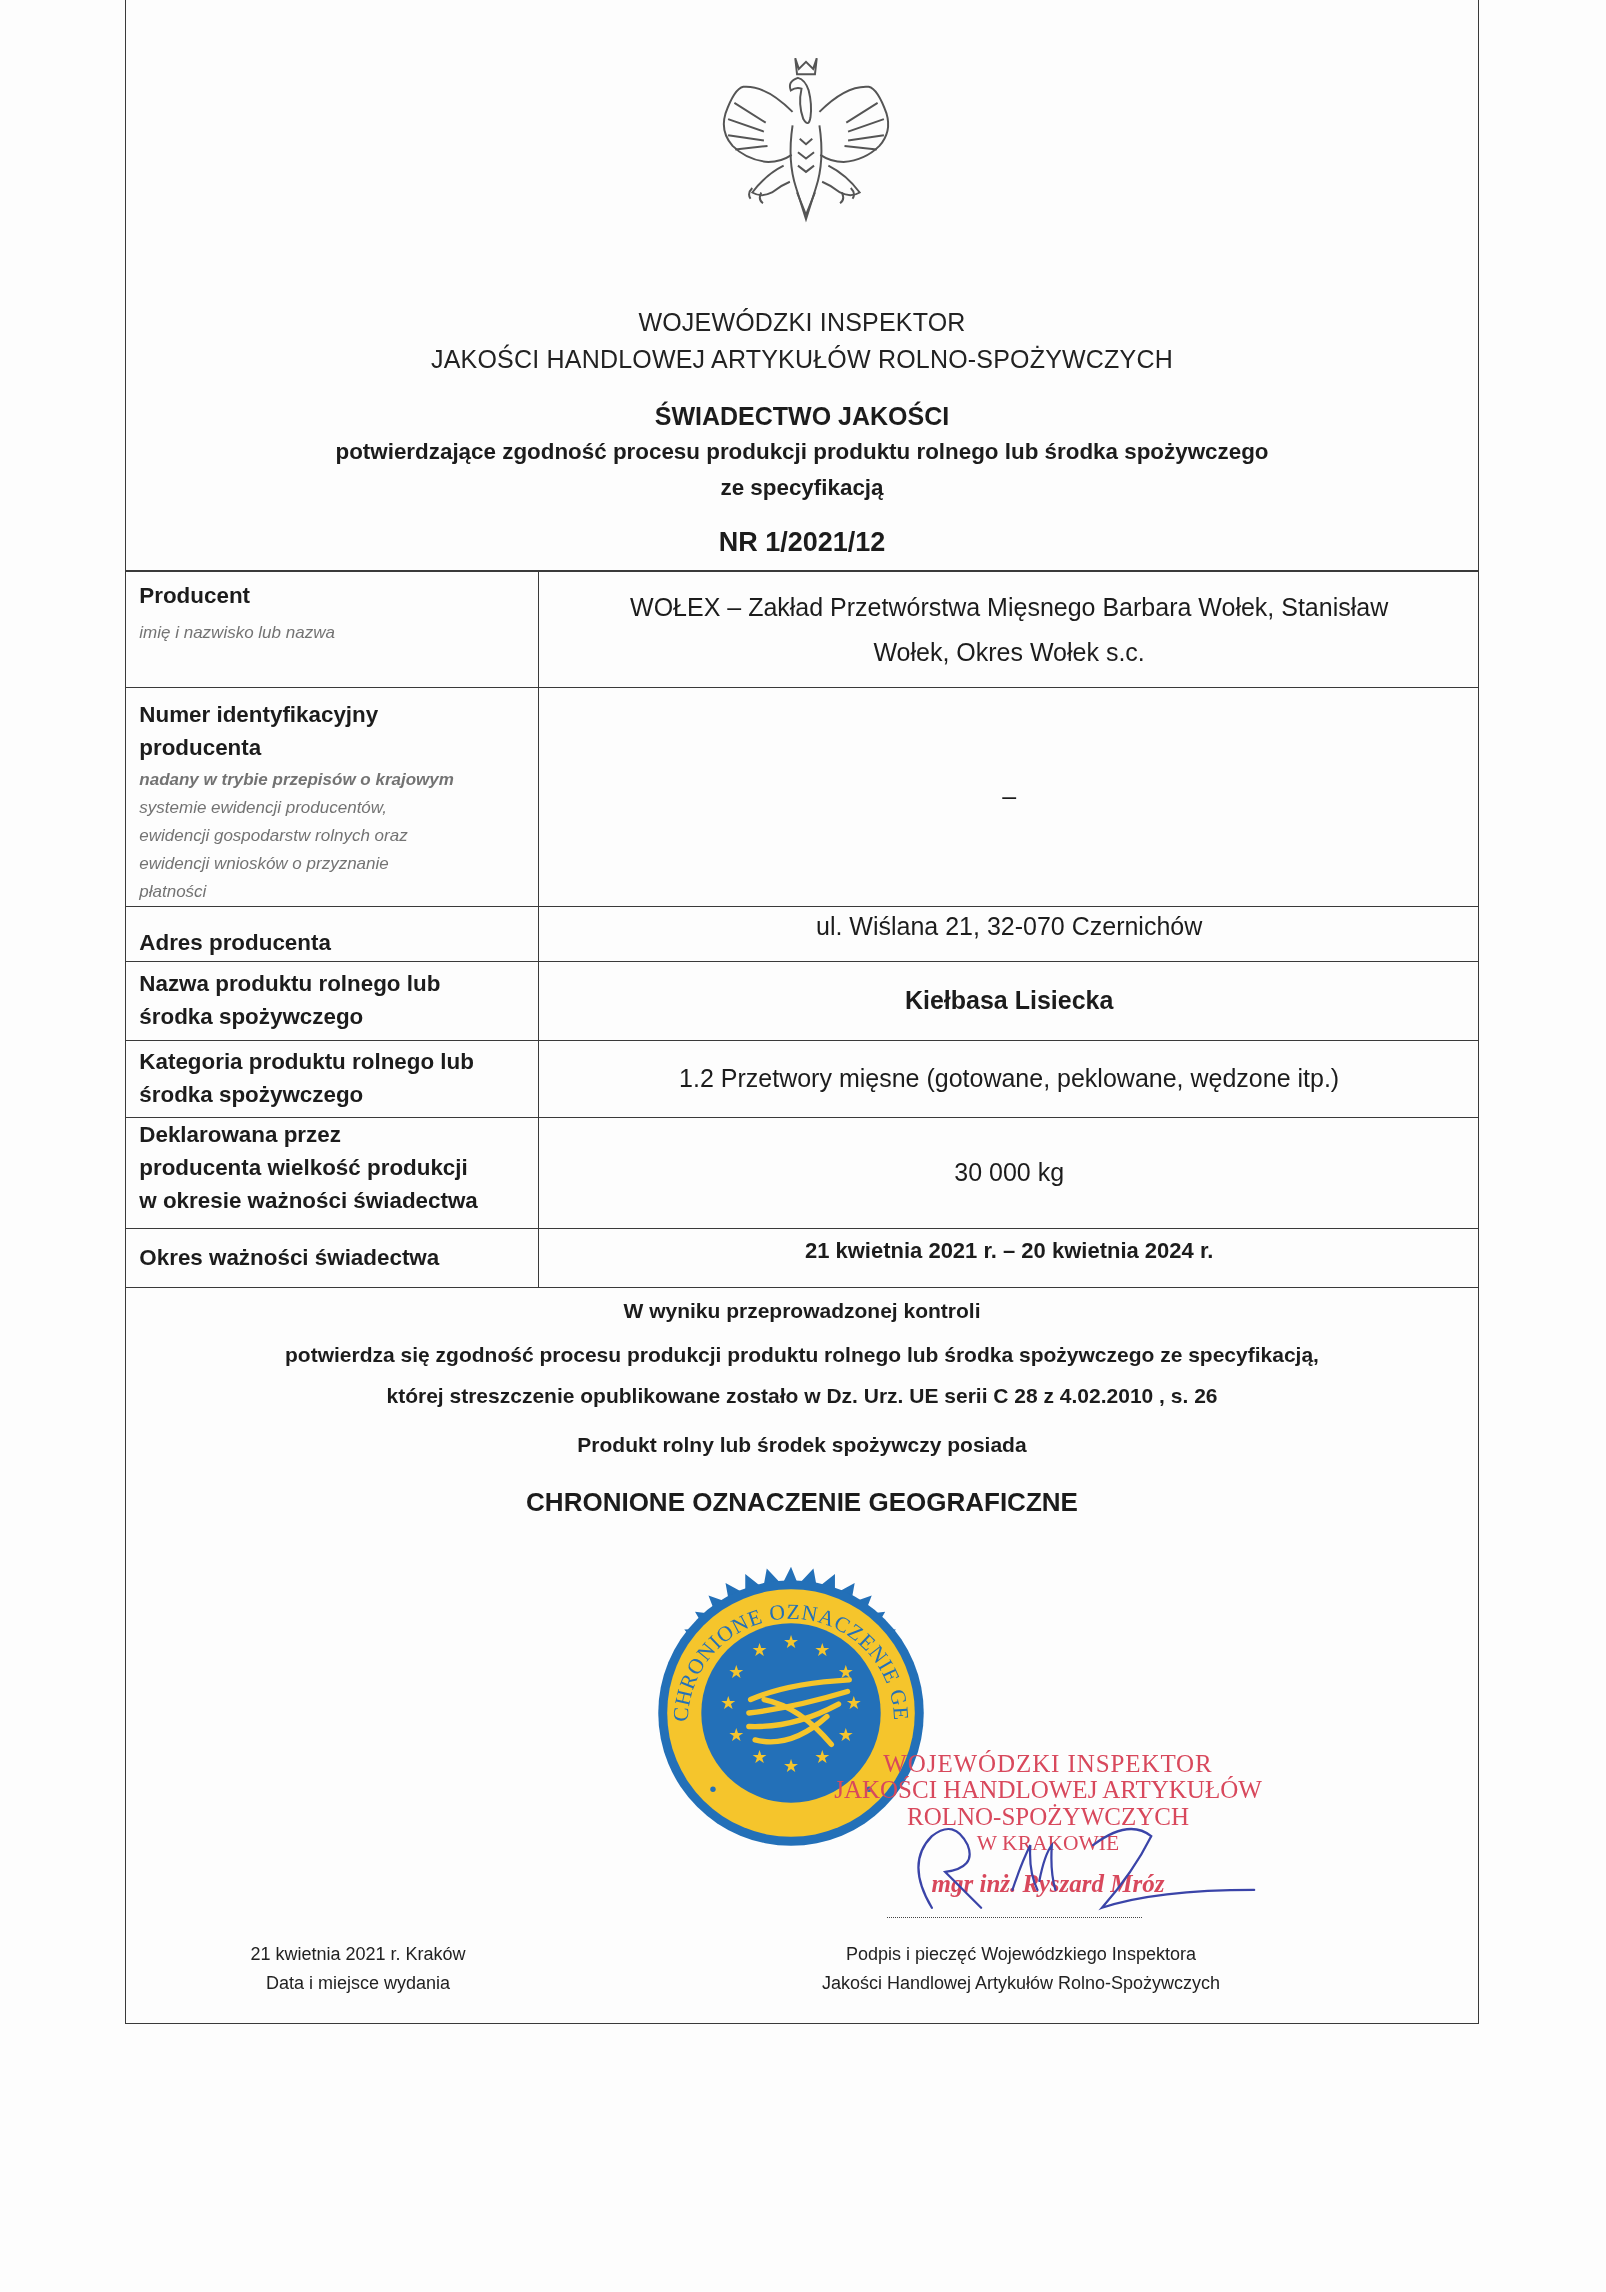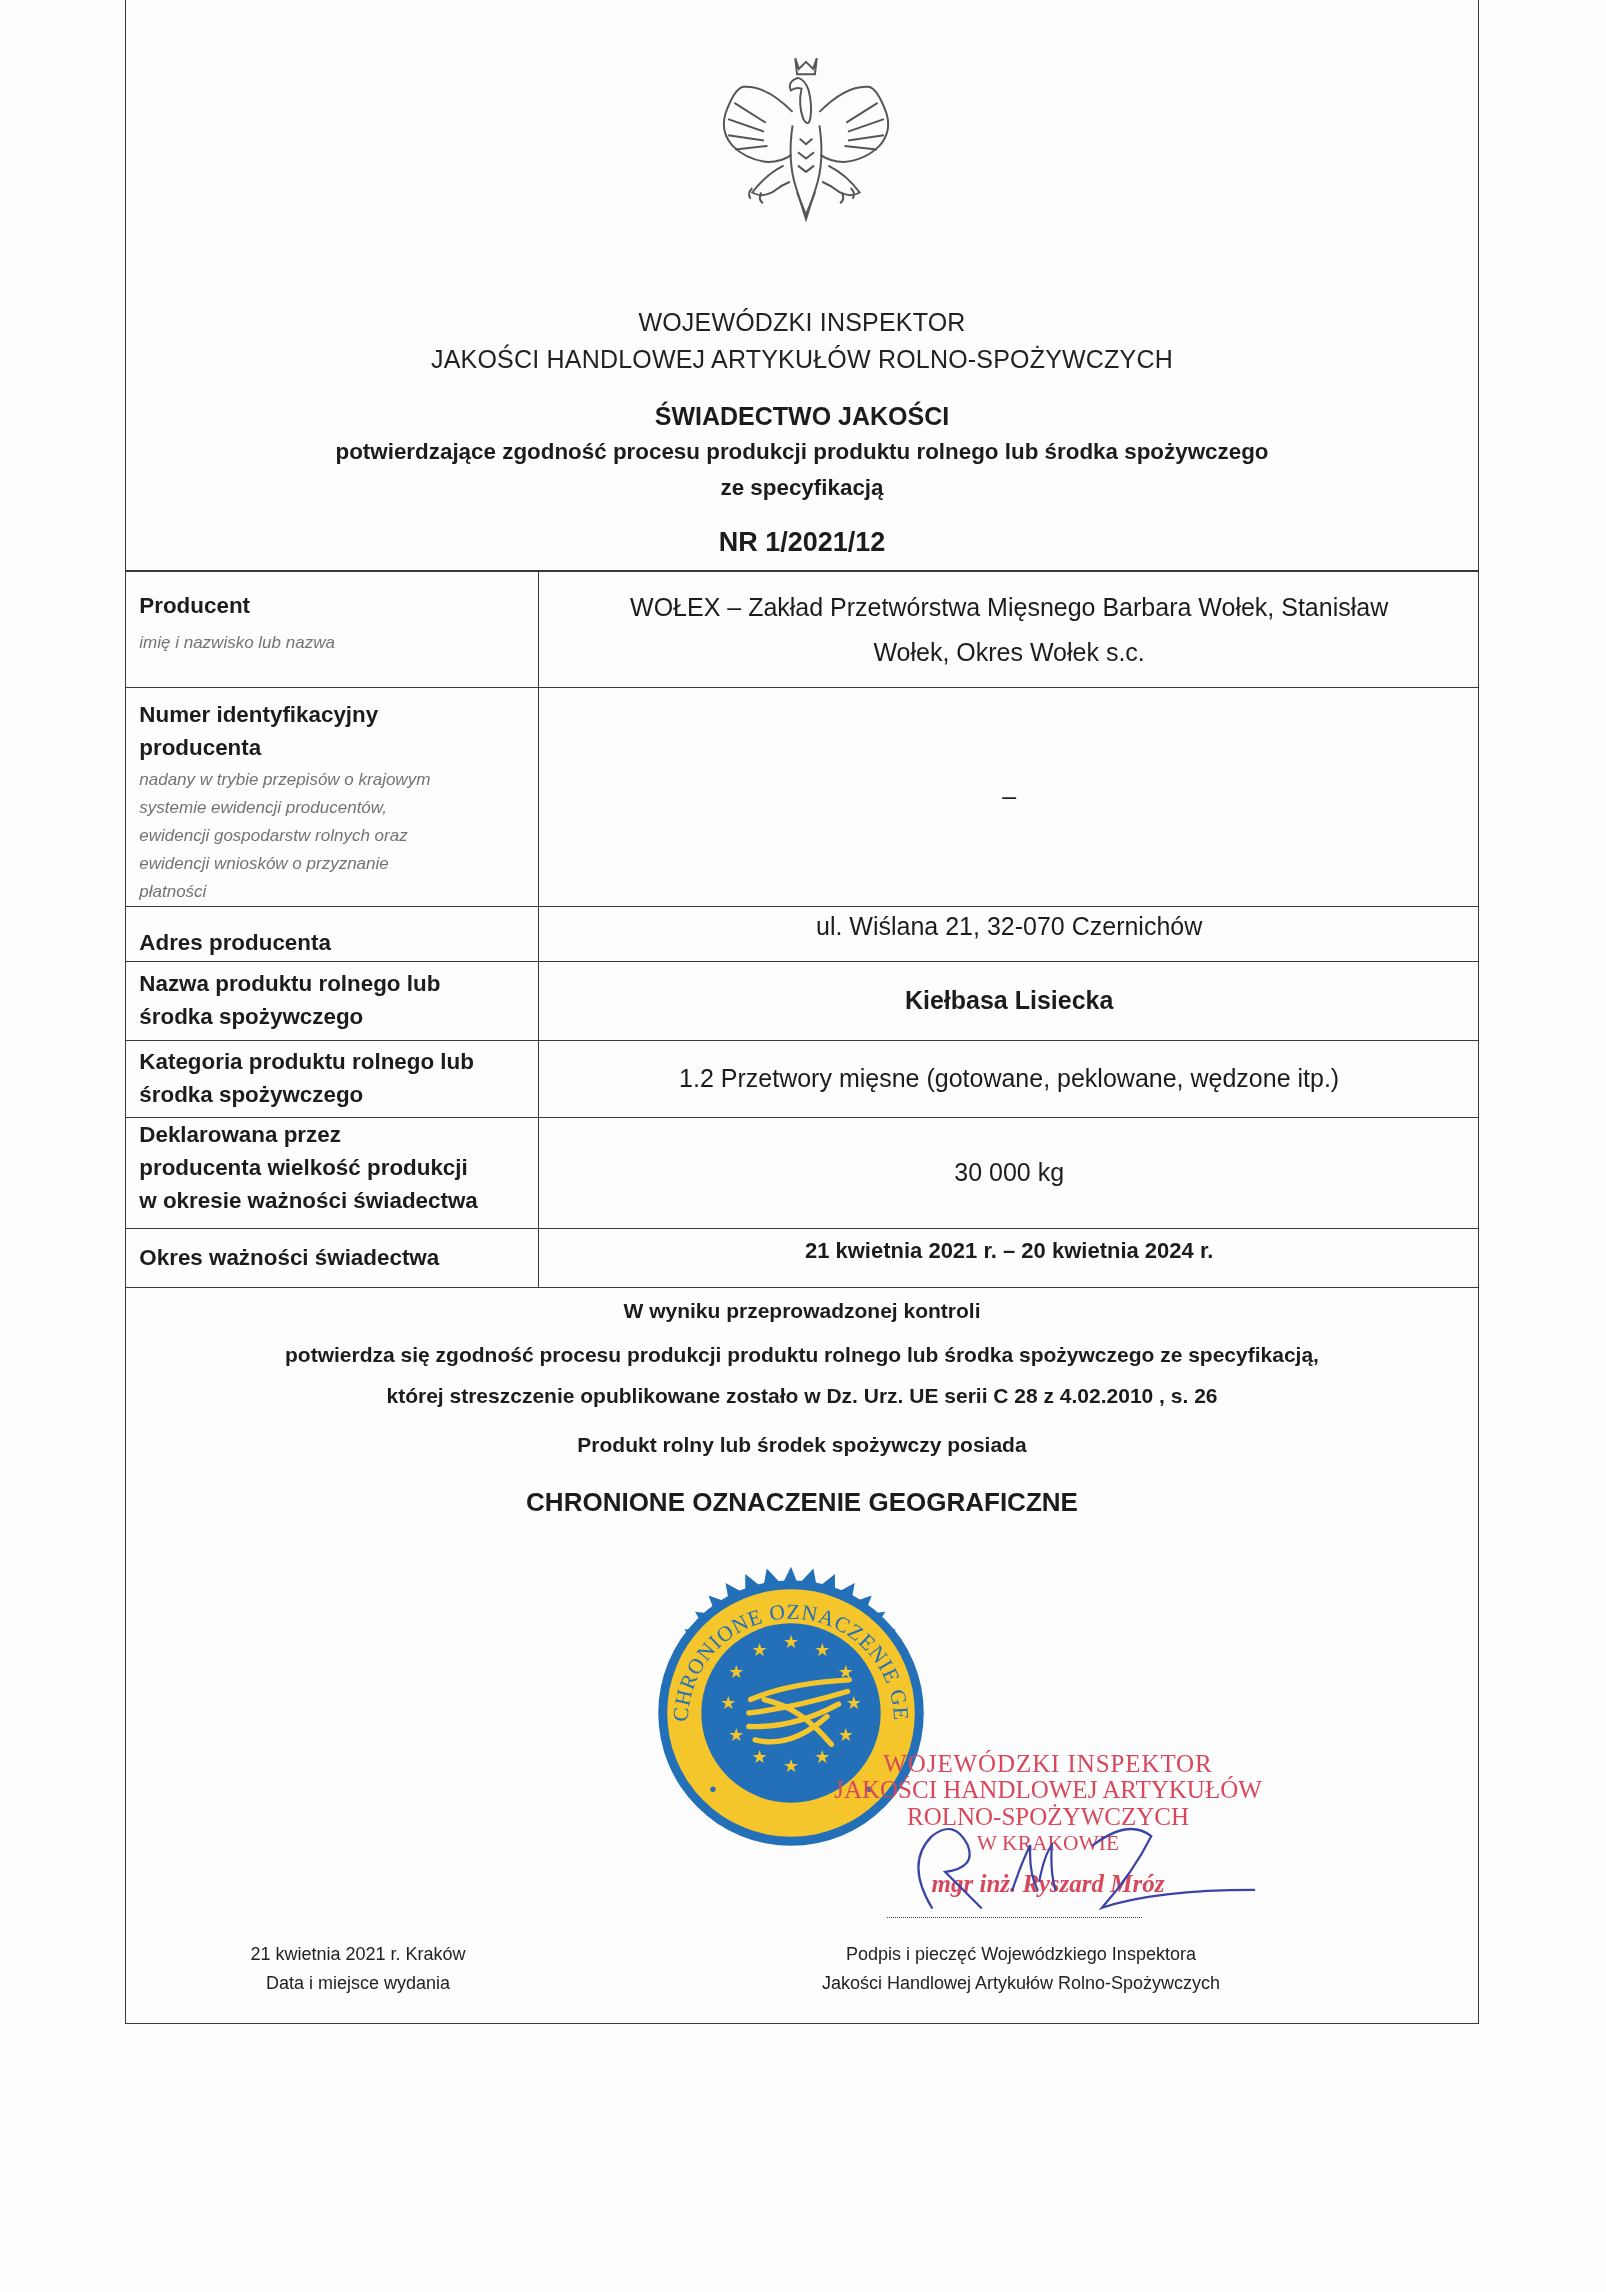--- a/index.html
+++ b/index.html
@@ -65,33 +65,33 @@
 <div class="center-line h-inst" style="top:345px;">JAKOŚCI HANDLOWEJ ARTYKUŁÓW ROLNO-SPOŻYWCZYCH</div>
 <div class="center-line h-title" style="top:402px;">ŚWIADECTWO JAKOŚCI</div>
 <div class="center-line h-sub" style="top:439px;">potwierdzające zgodność procesu produkcji produktu rolnego lub środka spożywczego</div>
 <div class="center-line h-sub" style="top:475px;">ze specyfikacją</div>
 <div class="center-line h-nr" style="top:527px;">NR 1/2021/12</div>
 
 <table class="cert">
   <tbody>
       <tr style="height:116px;">
     <td>
-      <span class="lbl" style="margin-top:17px;">Producent</span>
+      <span class="lbl" style="margin-top:7px;">Producent</span>
       <span class="lbl-note" style="margin-top:7.2px;">imię i nazwisko lub nazwa</span>
     </td>
     <td>
       <span class="val" style="margin-top:12.5px;">WOŁEX – Zakład Przetwórstwa Mięsnego Barbara Wołek, Stanisław</span>
       <span class="val">Wołek, Okres Wołek s.c.</span>
     </td>
   </tr>
   <tr style="height:219px;">
     <td>
       <span class="lbl" style="margin-top:10.7px;">Numer identyfikacyjny</span>
       <span class="lbl">producenta</span>
-      <span class="lbl-note" style="margin-top:1.8px;">nadany w trybie przepisów o krajowym</span>
+      <span class="lbl-note" style="margin-top:1.8px;font-weight:bold;">nadany w trybie przepisów o krajowym</span>
       <span class="lbl-note">systemie ewidencji producentów,</span>
       <span class="lbl-note">ewidencji gospodarstw rolnych oraz</span>
       <span class="lbl-note">ewidencji wniosków o przyznanie</span>
       <span class="lbl-note">płatności</span>
     </td>
     <td style="vertical-align:middle;">
       <span class="val">–</span>
     </td>
   </tr>
   <tr style="height:55px;">

